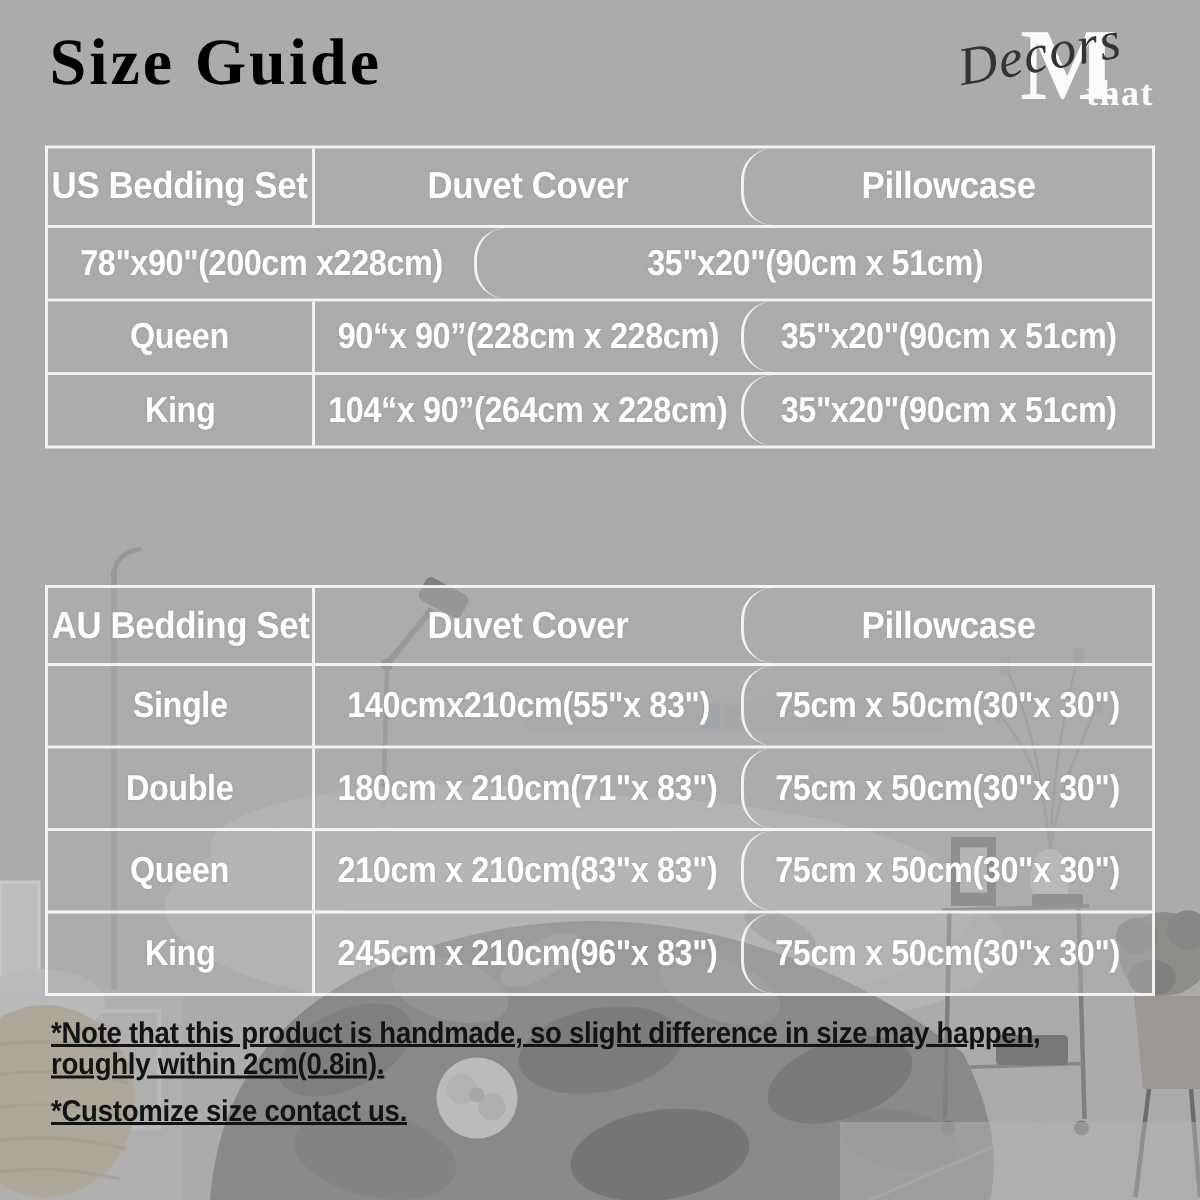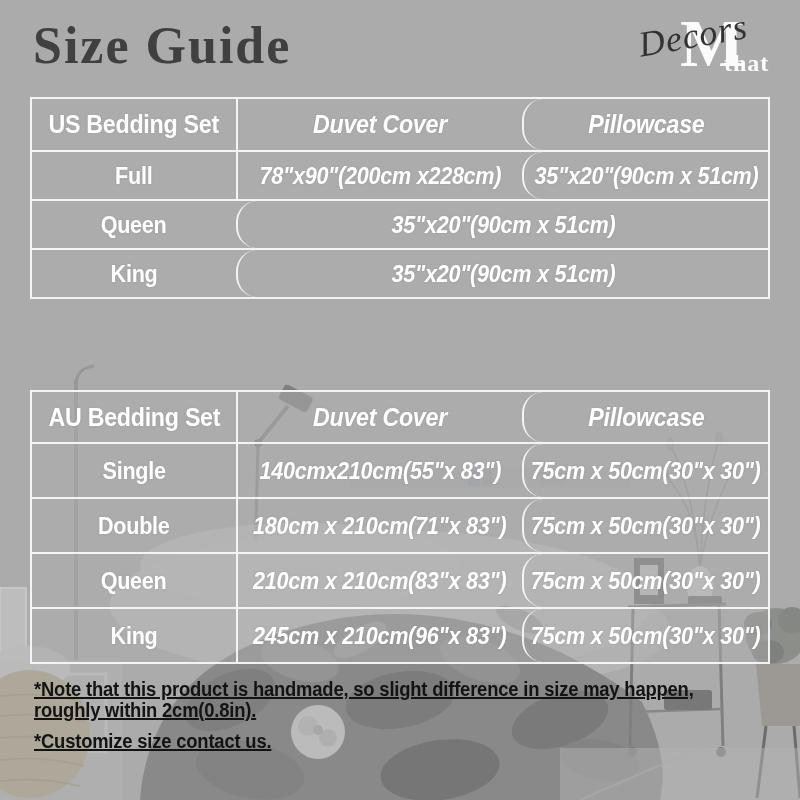--- a/index.html
+++ b/index.html
@@ -9,22 +9,22 @@
     font-family:"Liberation Sans", sans-serif;
   }
   
   .photo-layer{position:absolute;inset:0;z-index:0;}
   
   .content{position:absolute;inset:0;z-index:1;}
 
   .page-title{
     position:absolute;left:33px;top:16px;
     font-family:"Liberation Serif", serif;
-    font-weight:bold;font-size:52px;letter-spacing:2px;
-    color:#404040;
+    font-weight:bold;font-size:44px;letter-spacing:2px;
+    color:#000000;
   }
 
   .logo{position:absolute;left:635px;top:12px;width:160px;height:80px;}
   .logo-m{
     position:absolute;left:45px;top:-4px;
     font-family:"Liberation Serif", serif;font-weight:bold;
     font-size:68px;line-height:1.05;color:#fbfbfb;
   }
   .logo-rest{
     position:absolute;left:89px;top:38px;
@@ -48,22 +48,22 @@
   .trow{display:flex;}
   .trow + .trow{border-top:2px solid rgba(250,250,250,0.92);}
   #table-us .trow{height:47px;}
   #table-us .trow.thead{height:51px;}
   #table-au .trow{height:53px;}
   #table-au .trow.thead{height:50px;}
   .tcell{
     display:flex;align-items:center;justify-content:center;
     color:#ffffff;font-weight:bold;overflow:hidden;
   }
-  .tcell + .tcell{border-left:2px solid rgba(250,250,250,0.92);font-style:italic;}
-  .c1{width:204px;}
+  .tcell + .tcell{border-left:2px solid rgba(250,250,250,0.92);}
+  .c1{width:176px;}
   .c2{width:284px;}
   .c3{flex:1;border-radius:21px;}
   .cell-text{
     display:inline-block;white-space:nowrap;
     transform:scaleX(0.9);transform-origin:center;
     letter-spacing:-0.3px;font-size:24px;
     text-shadow:0 0 2px rgba(120,120,120,0.35);
   }
   .thead .cell-text{font-size:25px;transform:scaleX(0.93);}
 
@@ -190,41 +190,44 @@
           <span class="cell-text">US Bedding Set</span>
         </div>
       <div class="tcell c2">
           <span class="cell-text">Duvet Cover</span>
         </div>
       <div class="tcell c3">
           <span class="cell-text">Pillowcase</span>
         </div>
     </div>
     <div class="trow">
-      <div class="tcell c1">
-          <span class="cell-text">Full</span>
-        </div>
       <div class="tcell c2">
           <span class="cell-text">78"x90"(200cm x228cm)</span>
         </div>
       <div class="tcell c3">
           <span class="cell-text">35"x20"(90cm x 51cm)</span>
         </div>
     </div>
     <div class="trow">
       <div class="tcell c1">
           <span class="cell-text">Queen</span>
         </div>
+      <div class="tcell c2">
+          <span class="cell-text">90“x 90”(228cm x 228cm)</span>
+        </div>
       <div class="tcell c3">
           <span class="cell-text">35"x20"(90cm x 51cm)</span>
         </div>
     </div>
     <div class="trow">
       <div class="tcell c1">
           <span class="cell-text">King</span>
+        </div>
+      <div class="tcell c2">
+          <span class="cell-text">104“x 90”(264cm x 228cm)</span>
         </div>
       <div class="tcell c3">
           <span class="cell-text">35"x20"(90cm x 51cm)</span>
         </div>
     </div>
   </div>
 
   <div class="size-table" id="table-au">
     <div class="trow thead">
       <div class="tcell c1">

